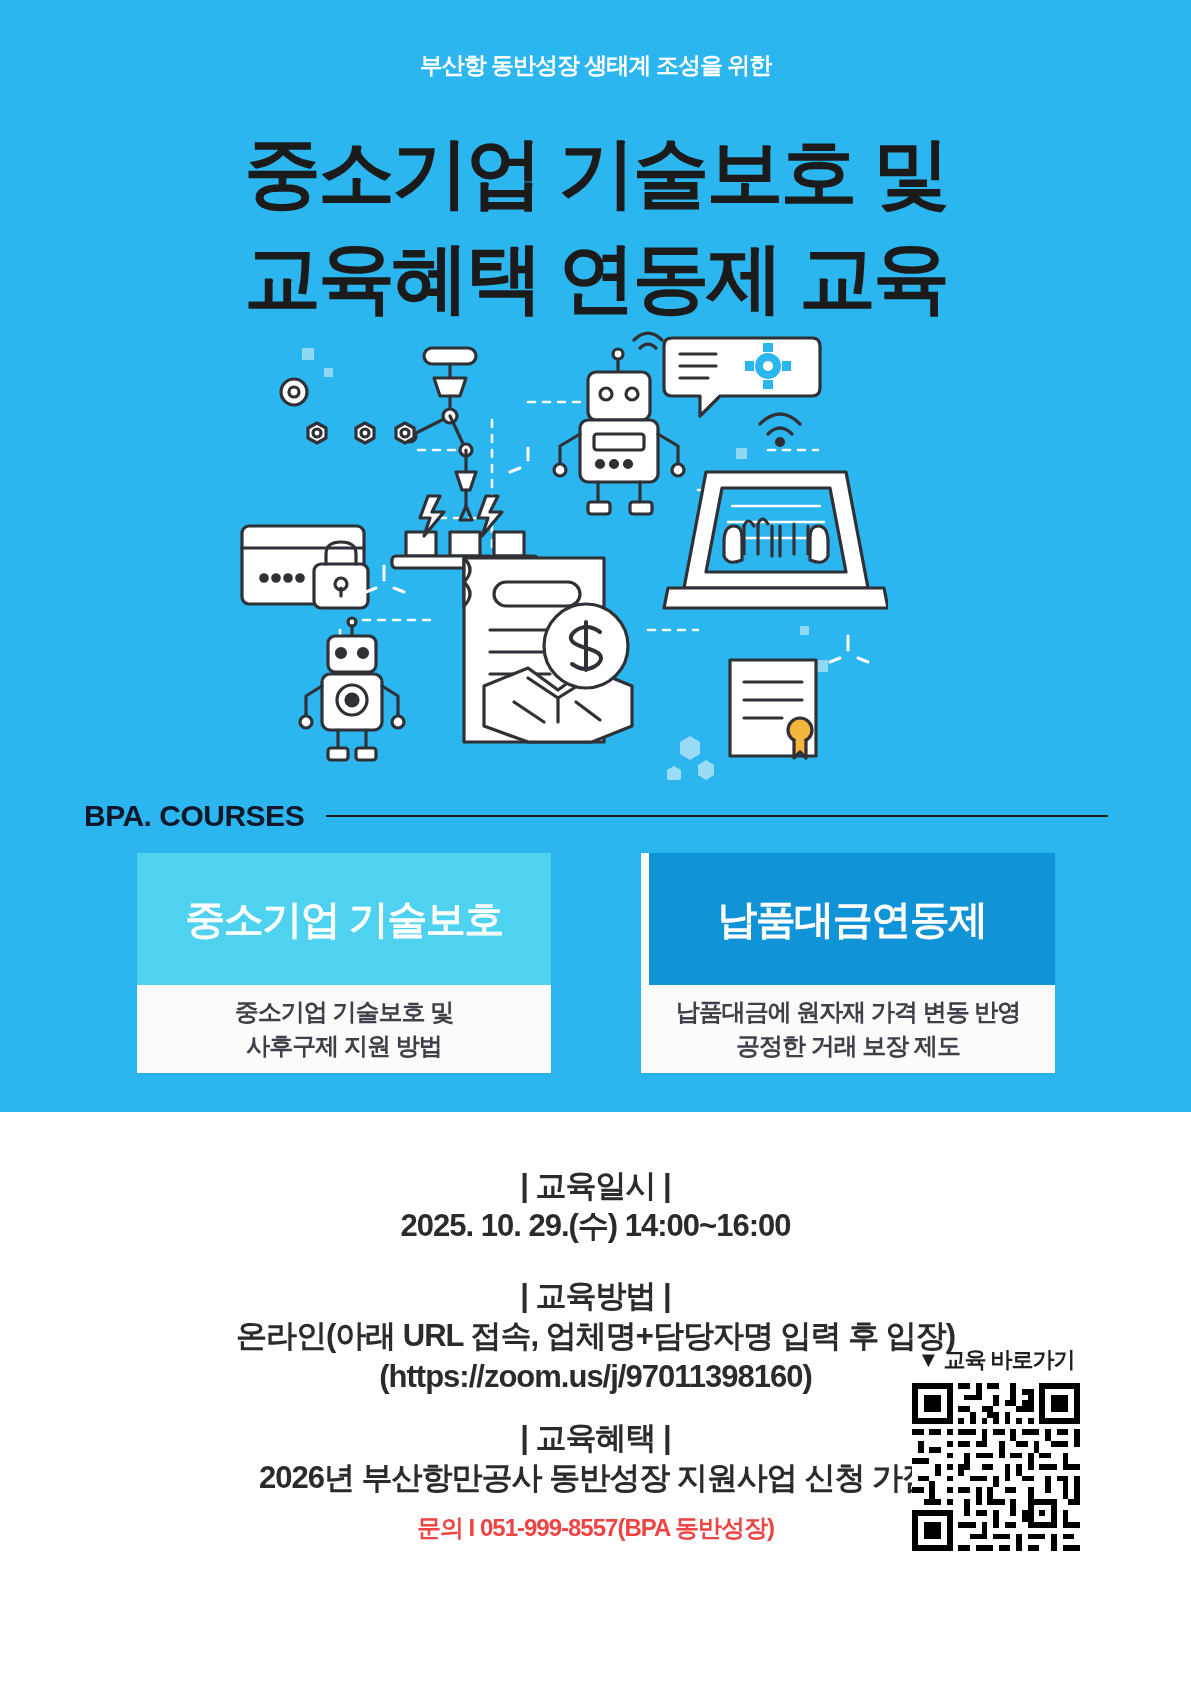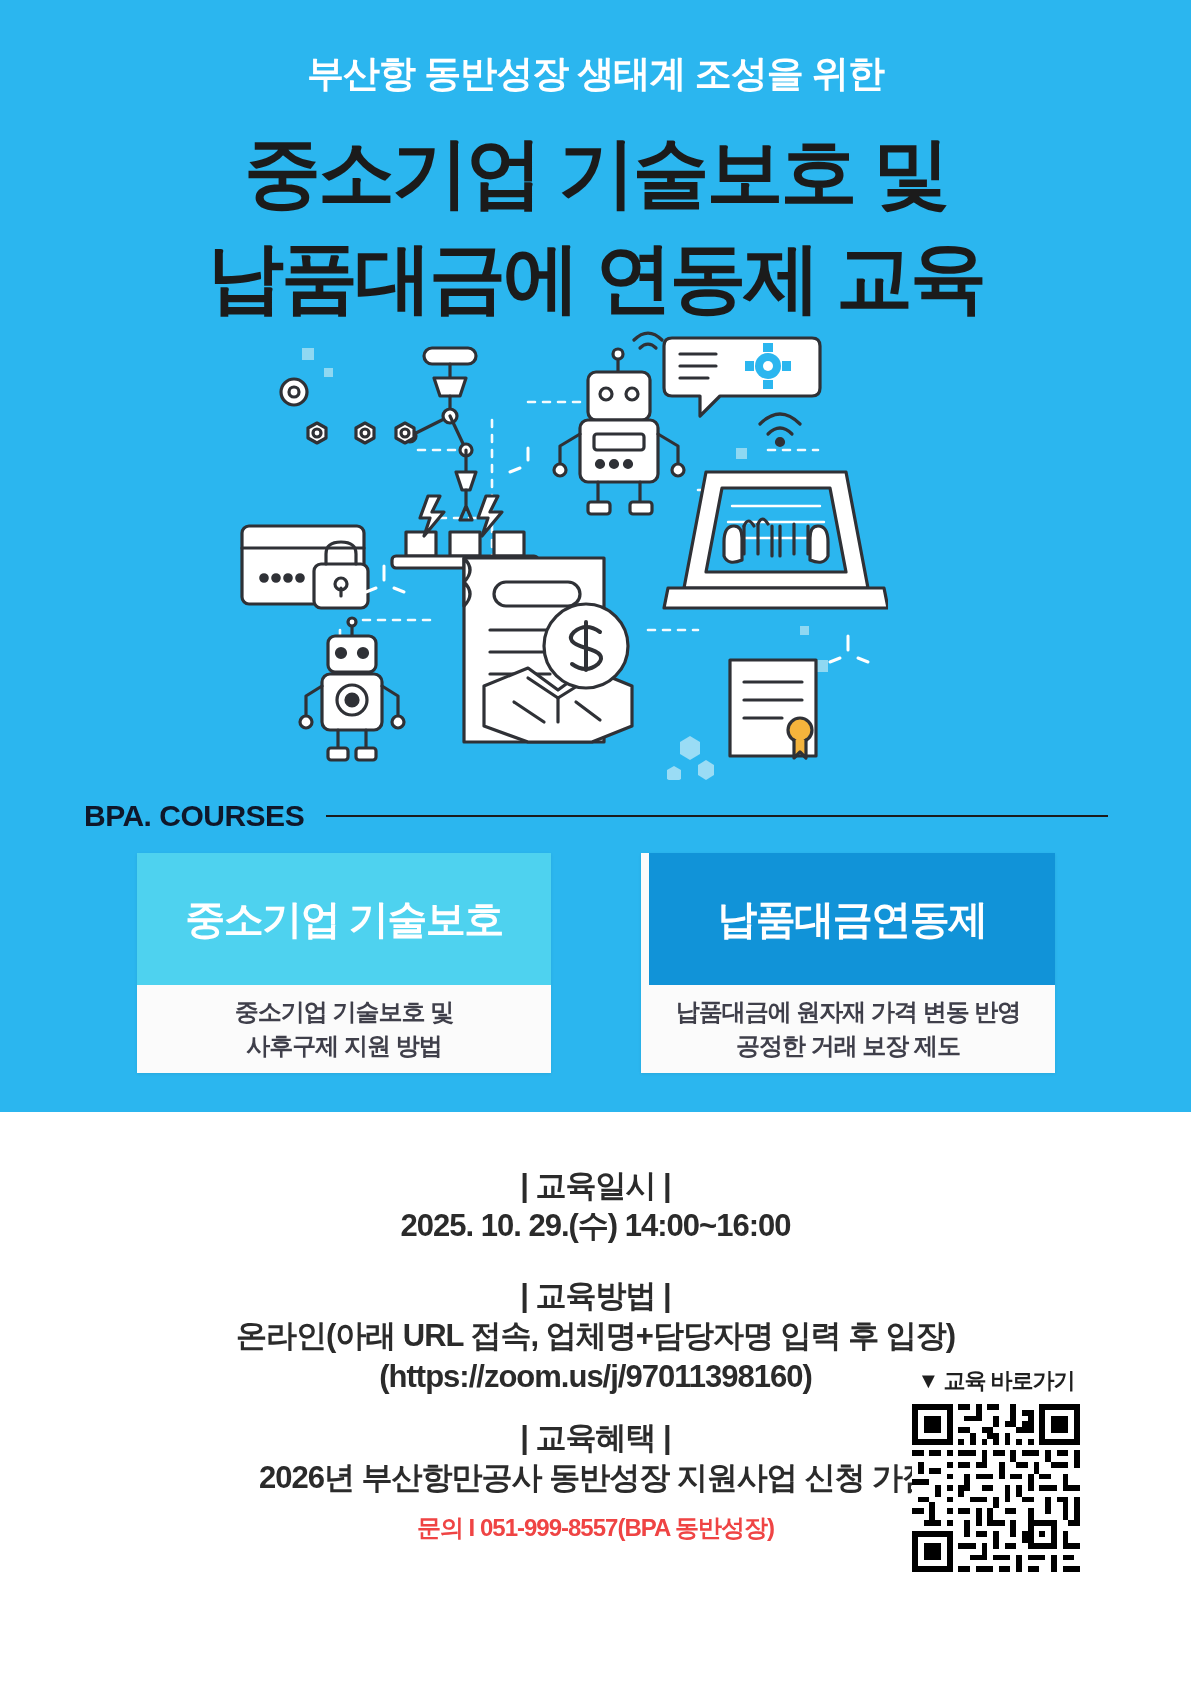--- a/index.html
+++ b/index.html
@@ -26,21 +26,21 @@
     background: #2bb6ef;
   }
 
   .eyebrow {
     position: absolute;
     left: 0;
     top: 52px;
     width: 1191px;
     text-align: center;
     color: #ffffff;
-    font-size: 37px;
+    font-size: 23px;
     font-weight: 700;
     letter-spacing: -1px;
     line-height: 1.2;
   }
 
   .headline {
     position: absolute;
     left: 0;
     top: 120px;
     width: 1191px;
@@ -183,41 +183,40 @@
     width: 180px;
     text-align: center;
   }
   .qr-label {
     color: #1f1f1f;
     font-size: 22px;
     font-weight: 700;
     letter-spacing: -1px;
     white-space: nowrap;
     margin-bottom: 8px;
-    margin-top: 21px;
   }
   .qr-code {
     width: 168px;
     height: 168px;
     margin: 0 auto;
   }
   .qr-code svg { display: block; }
 </style>
 </head>
 <body>
 
 <div class="poster">
 
   <div class="blue-panel">
 
     <div class="eyebrow">부산항 동반성장 생태계 조성을 위한</div>
 
     <div class="headline">
       <span class="hl-line">중소기업 기술보호 및</span>
-      <span class="hl-line">납품대금에 연동제 교육</span>
+      <span class="hl-line">교육혜택 연동제 교육</span>
     </div>
 
     <div class="illustration">
       <svg viewBox="0 0 660 450" xmlns="http://www.w3.org/2000/svg">
         <g fill="none" stroke="#2f3136" stroke-width="3.2" stroke-linecap="round" stroke-linejoin="round">
 
           <g stroke="#ffffff" stroke-width="2.6" stroke-dasharray="7 8" opacity="0.95">
             <path d="M190 120 L238 120"></path>
             <path d="M196 188 L250 188"></path>
             <path d="M264 90 L264 250"></path>

